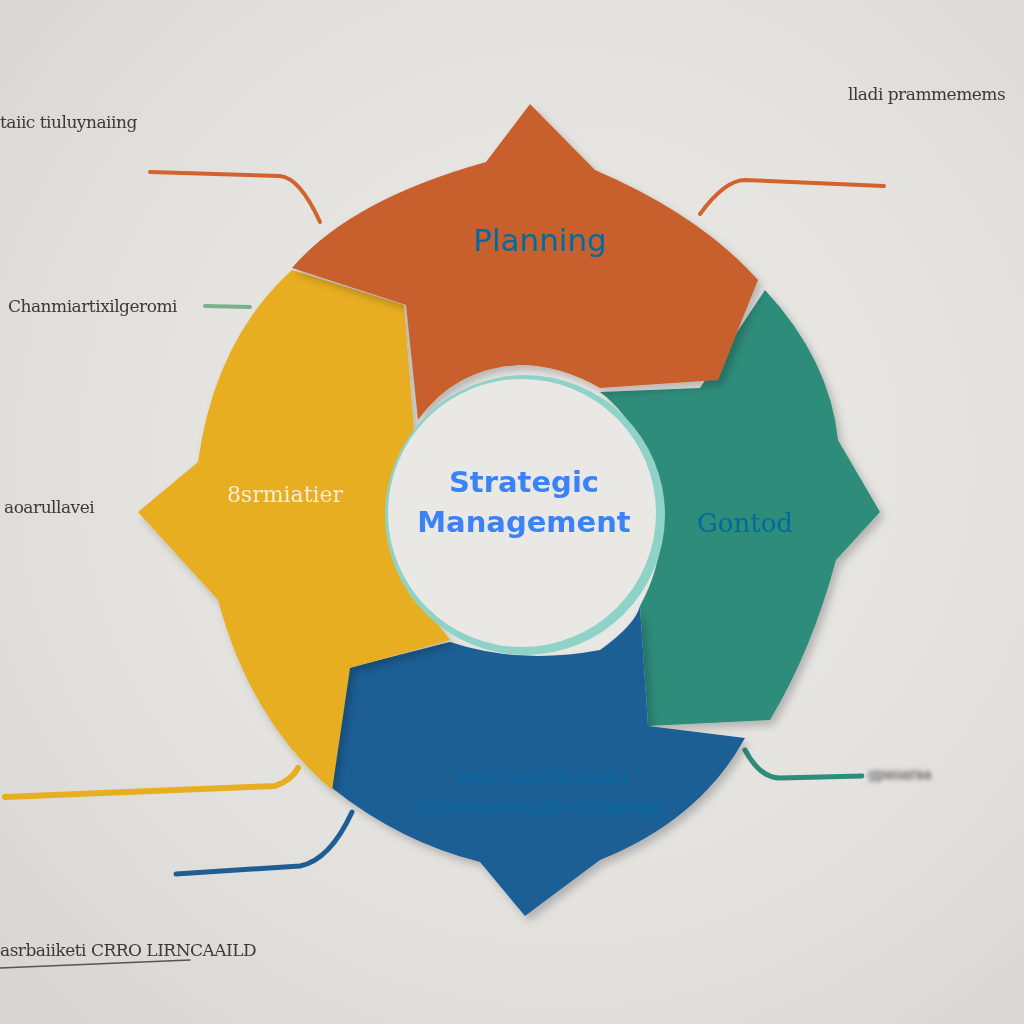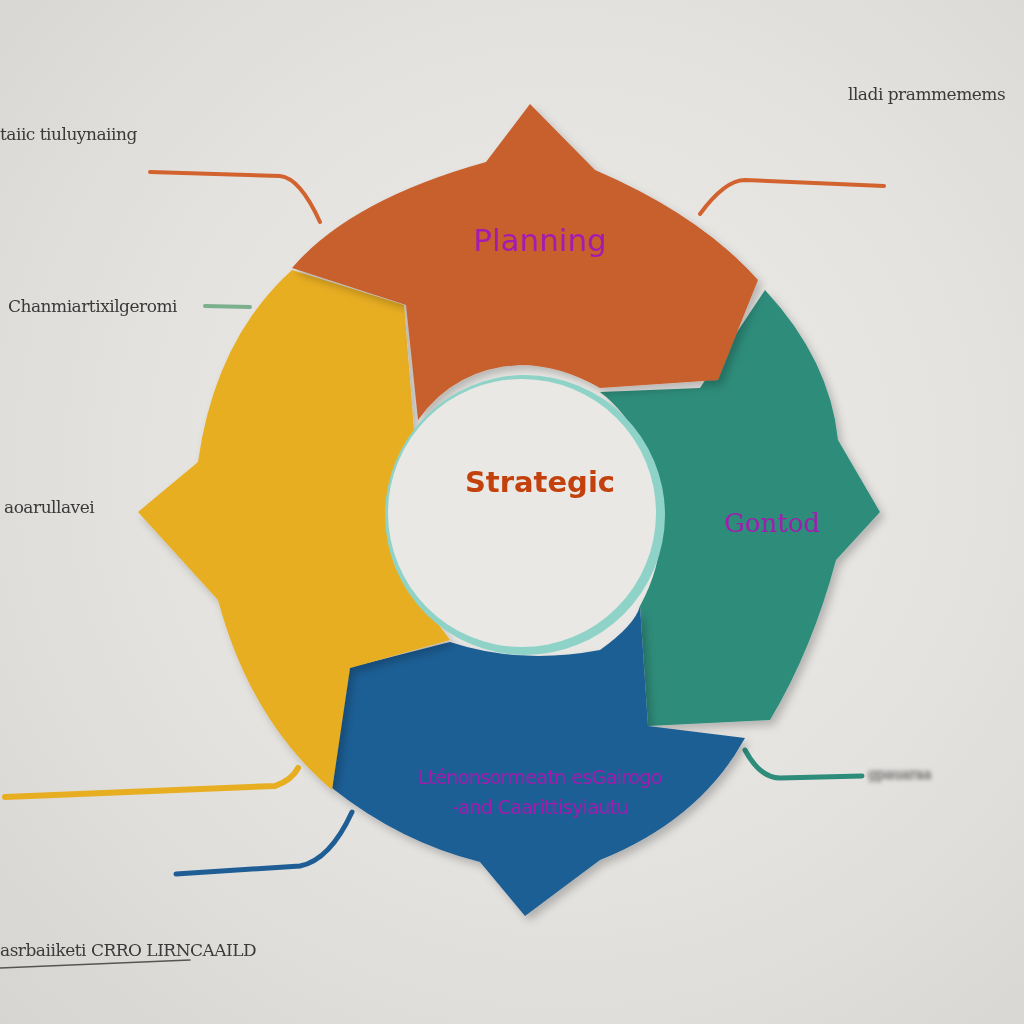--- a/index.html
+++ b/index.html
@@ -9,26 +9,26 @@
       position: relative;
       font-family: "DejaVu Sans", sans-serif;
     }
     .stage { position: absolute; left: 0; top: 0; width: 1024px; height: 1024px; }
     .side-label {
       position: absolute; color: #3a3a3a; font-family: "DejaVu Serif", serif;
       font-size: 17px; letter-spacing: -0.5px; white-space: nowrap;
       filter: blur(0.6px);
     }
     .seg-label {
-      position: absolute; text-align: center; color: #a21caf;
+      position: absolute; text-align: center; color: #0369a1;
       font-family: "DejaVu Sans", sans-serif; white-space: nowrap;
     }
     .center-label {
-      position: absolute; left: 424px; top: 462px; width: 232px; text-align: center;
-      font-family: "DejaVu Sans", sans-serif; font-weight: bold; color: #c2410c;
+      position: absolute; left: 408px; top: 462px; width: 232px; text-align: center;
+      font-family: "DejaVu Sans", sans-serif; font-weight: bold; color: #3b82f6;
       font-size: 29px; line-height: 40px;
     }
   </style>
 </head>
 <body>
 
 <div class="stage">
   <svg width="1024" height="1024" viewBox="0 0 1024 1024" style="position:absolute;left:0;top:0">
     <defs>
       <filter id="shadow" x="-20%" y="-20%" width="140%" height="140%">
@@ -53,34 +53,36 @@
     <path filter="url(#shadow)" d="M292 270 L404 305 L414 430 Q398 470 400 520 Q410 590 450 640 L350 668 L332 790 Q250 720 218 600 L138 512 L198 462 Q215 340 292 270 Z" fill="#e8ae22"></path>
 
     <path filter="url(#shadow)" d="M292 268 Q350 200 486 162 L530 104 L595 170 Q700 215 758 280 L718 380 L600 388 Q560 365 520 365 Q455 368 418 420 L406 305 Z" fill="#c8602f"></path>
 
     <circle cx="525" cy="515" r="140" fill="#8fd3c8"></circle>
     <circle cx="522" cy="513" r="134" fill="#e9e8e5"></circle>
   </svg>
 
   <div class="center-label">
     <div>Strategic</div>
+    <div>Management</div>
   </div>
 
   <div class="seg-label" style="left:440px;top:222px;width:200px;font-size:31px;">
     <span>Planning</span>
   </div>
-  <div class="seg-label" style="left:670px;top:508px;width:150px;font-size:26px;font-family:'DejaVu Serif',serif;text-align:right;">
+  <div class="seg-label" style="left:670px;top:508px;width:150px;font-size:26px;font-family:'DejaVu Serif',serif;">
     <span>Gontod</span>
   </div>
   <div class="seg-label" style="left:380px;top:762px;width:320px;font-size:19px;line-height:30px;letter-spacing:-0.6px;">
+    <div>-and Caarittisyiautu</div>
     <div>Lténonsormeatn esGairogo</div>
-    <div>-and Caarittisyiautu</div>
   </div>
   <div class="seg-label" style="left:205px;top:478px;width:160px;font-size:22px;line-height:34px;font-family:'DejaVu Serif',serif;color:#f7ecd0;">
+    <div>8srmiatier</div>
   </div>
 
-  <div class="side-label" style="left:0px;top:124px;">taiic tiuluynaiing</div>
+  <div class="side-label" style="left:0px;top:112px;">taiic tiuluynaiing</div>
   <div class="side-label" style="left:848px;top:84px;">lladi prammemems</div>
   <div class="side-label" style="left:8px;top:296px;">Chanmiartixilgeromi</div>
   <div class="side-label" style="left:4px;top:497px;text-align:center;">aoarullavei</div>
   <div class="side-label" style="left:868px;top:766px;filter:blur(2px);font-size:14px;">gpauaraa</div>
   <div class="side-label" style="left:0px;top:940px;font-size:17px;">asrbaiiketi CRRO LIRNCAAILD</div>
 </div>
 
 </body></html>

